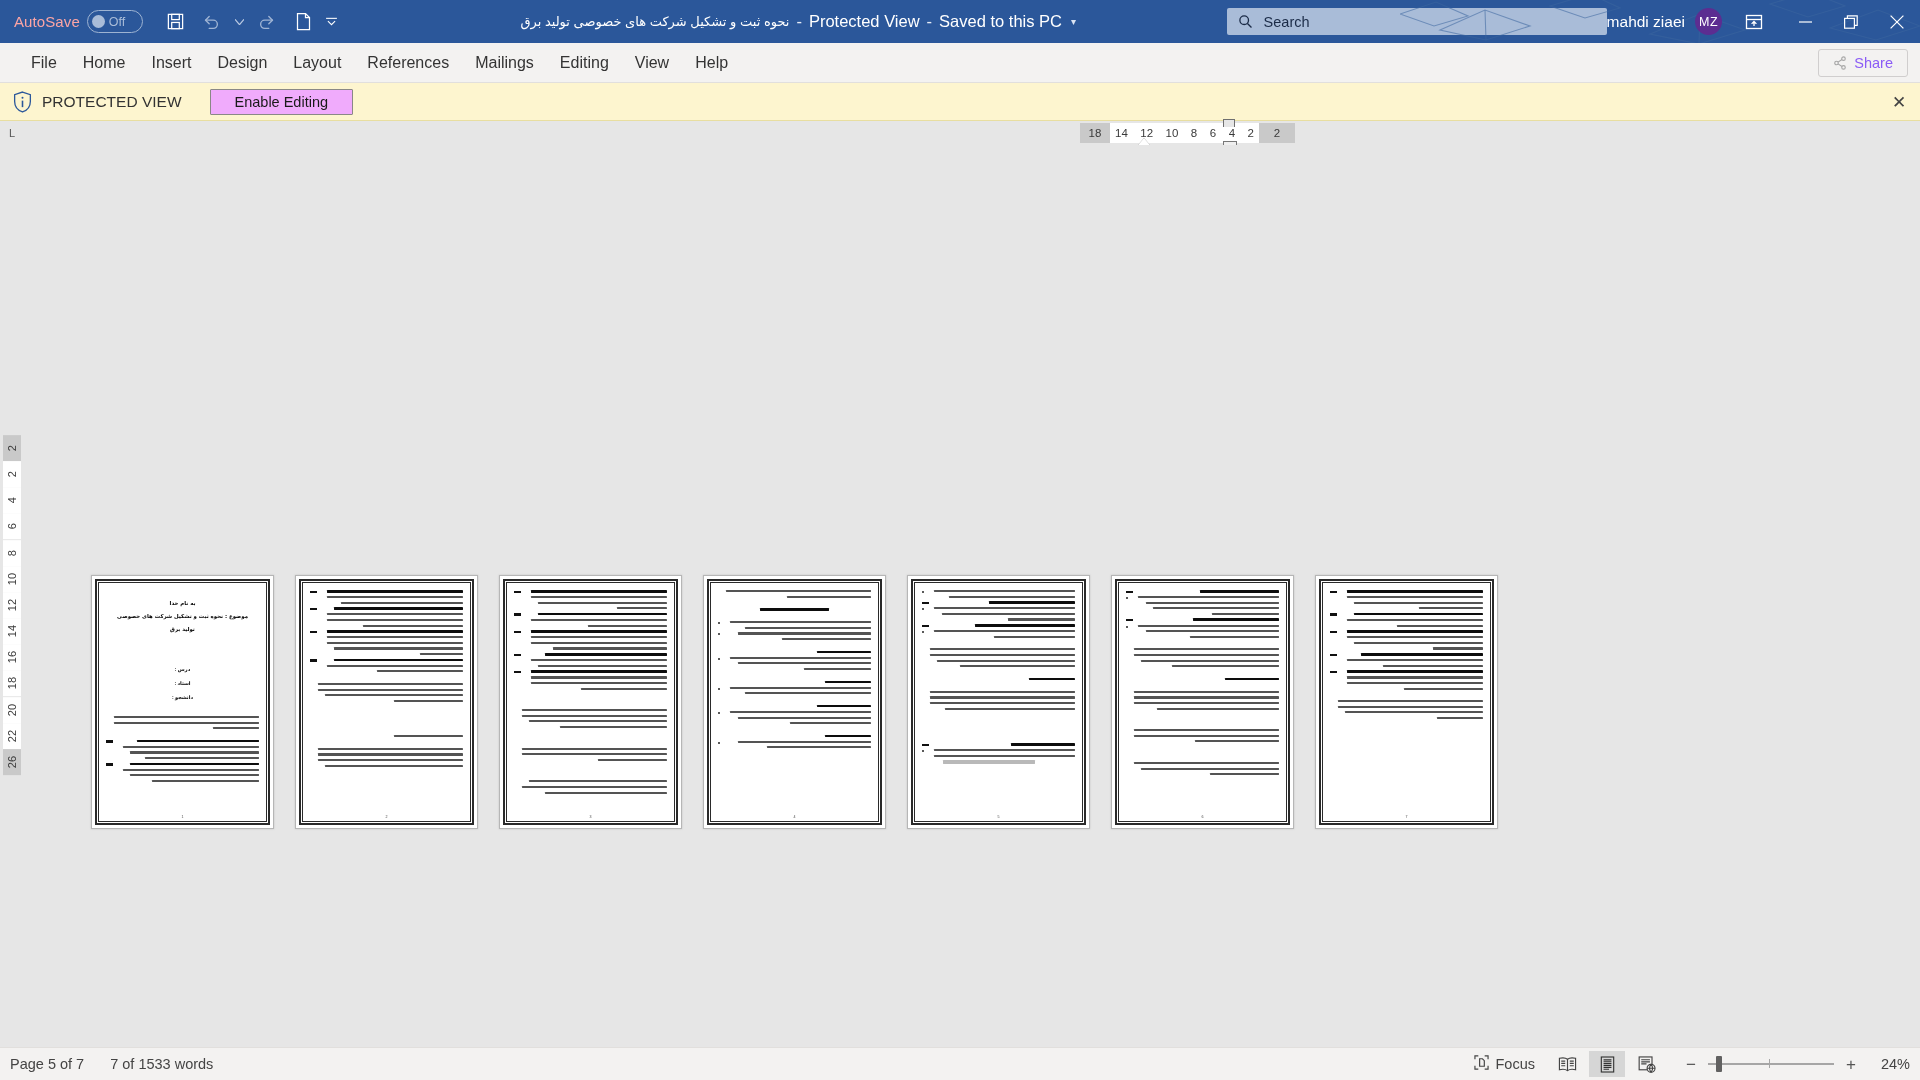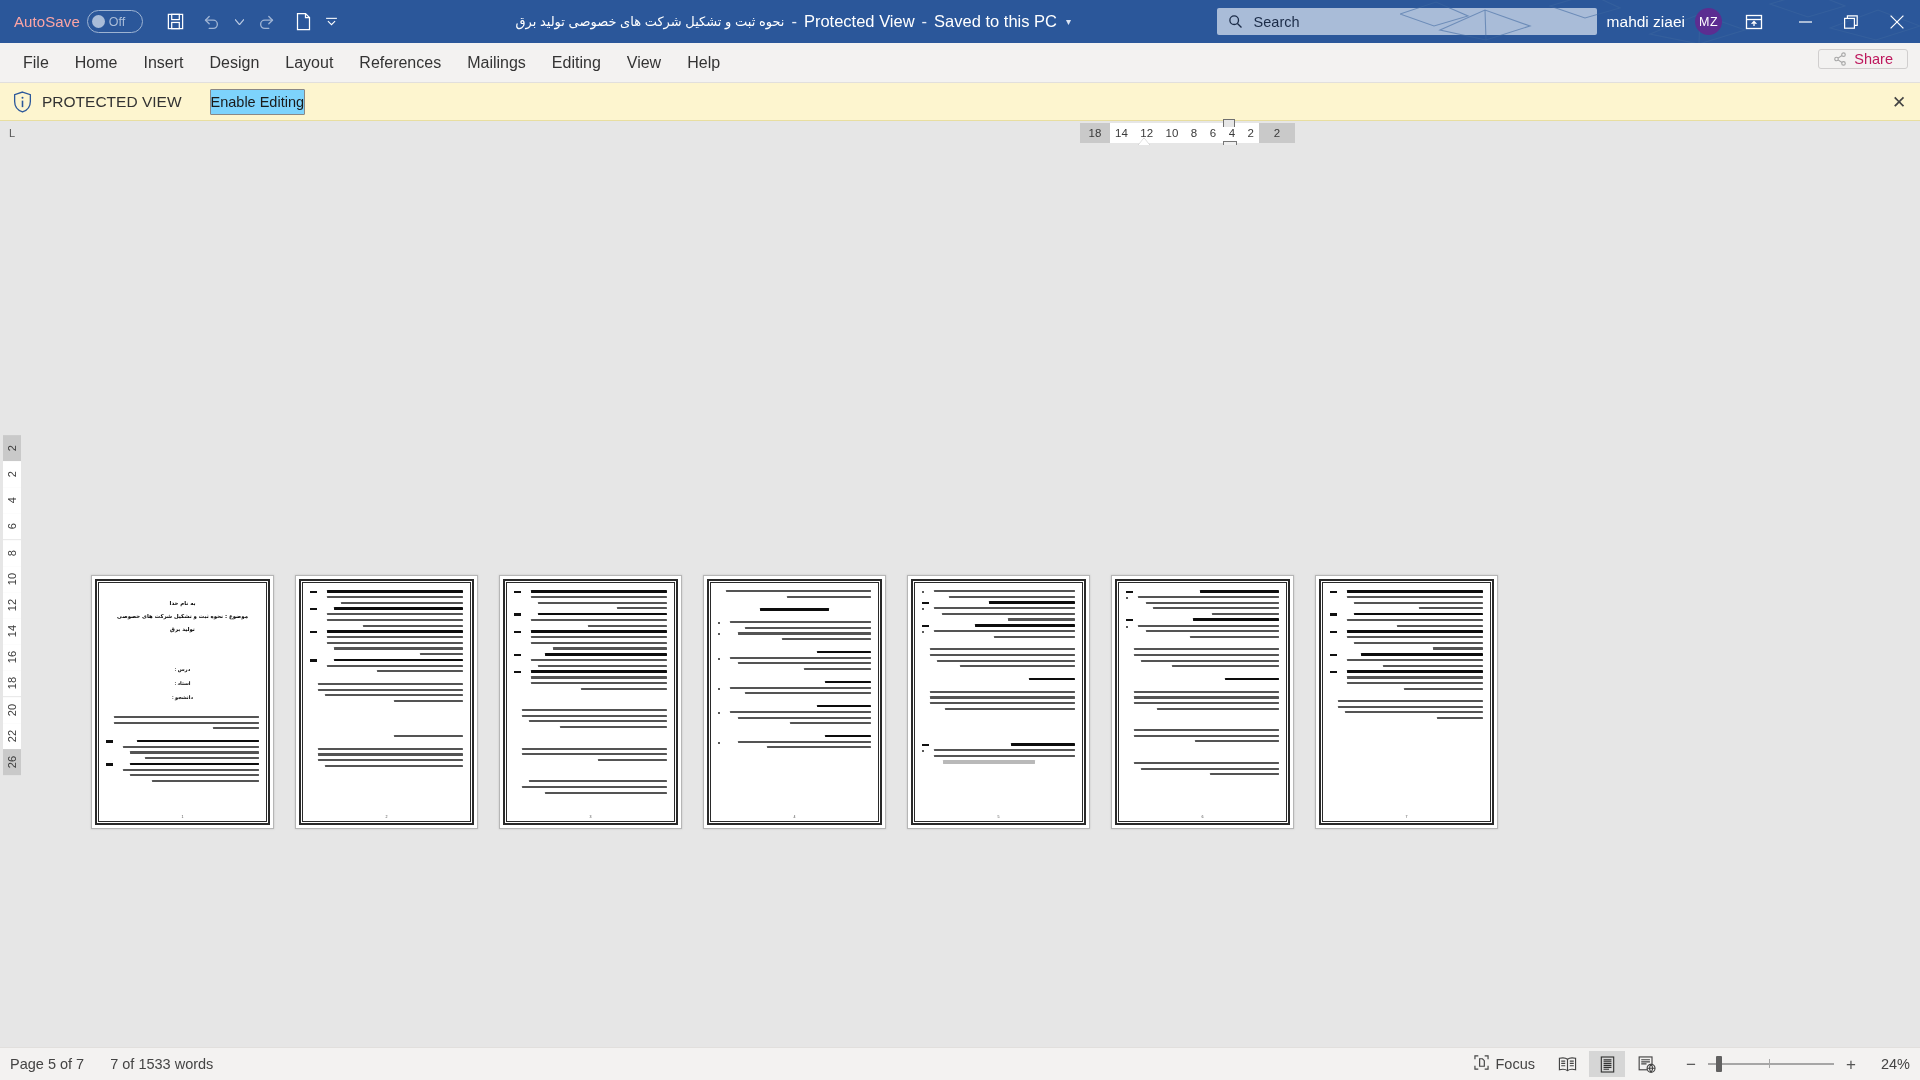--- a/index.html
+++ b/index.html
@@ -40,59 +40,59 @@
     white-space: nowrap; overflow: hidden; padding-left: 30px;
     display: flex; align-items: center; justify-content: center; gap: 0;
   }
   .title-doc { direction: rtl; unicode-bidi: isolate; font-size: 13px; }
   .title-sep { padding: 0 7px; color: #e6ecf6; }
   .title-part { color: #ffffff; }
   .title-caret { margin-left: 9px; font-size: 10px; color: #dbe4f3; }
   .searchbox {
     width: 380px; height: 27px; background: #a9bcd8; border-radius: 2px;
     display: flex; align-items: center; gap: 11px; padding: 0 11px;
-    margin-right: 10px; flex: 0 0 380px;
+    flex: 0 0 380px;
   }
   .searchbox .s-ic { width: 15px; height: 15px; display:flex; align-items:center; justify-content:center; }
   .searchbox .s-txt { font-size: 14.5px; color: #1b2b47; }
   .user-area { display: flex; align-items: center; gap: 10px; margin-right: 12px; z-index: 2; }
   .user-name { font-size: 15.5px; color: #fff; white-space: nowrap; }
   .avatar {
     width: 27px; height: 27px; border-radius: 50%; background: #5c2d91; color: #fff;
     display: flex; align-items: center; justify-content: center; font-size: 12.5px; letter-spacing: .4px;
   }
   .win-btns { display: flex; align-items: center; margin-left: 8px; z-index: 2; }
   .win-btn { width: 46px; height: 43px; display: flex; align-items: center; justify-content: center; }
   .ribbon-opt { width: 40px; height: 43px; display:flex; align-items:center; justify-content:center; z-index:2;}
 
   
   .tabbar {
     height: 40px; flex: 0 0 40px; background: #f3f2f1; display: flex; align-items: center;
-    padding-left: 10px; position: relative; border-bottom: 1px solid #e1dfdd;
+    padding-left: 18px; position: relative; border-bottom: 1px solid #e1dfdd;
   }
   .tab {
     font-size: 16px; color: #343434; padding: 6px 13px; border-radius: 3px; white-space: nowrap;
     line-height: 1;
   }
   .share-btn {
-    position: absolute; right: 12px; top: 6px; height: 20px; padding: 0 14px;
+    position: absolute; right: 12px; top: 6px; height: 28px; padding: 0 14px;
     display: flex; align-items: center; gap: 7px; border: 1px solid #d0cece; border-radius: 3px;
-    background: #f3f2f1; color: #be185d; font-size: 14.5px; justify-content: flex-end;
+    background: #f3f2f1; color: #8b5cf6; font-size: 14.5px; justify-content: flex-end;
   }
 
   
   .pv-bar {
     height: 38px; flex: 0 0 38px; background: #fdf5cf; border-bottom: 1px solid #e8dea0;
     display: flex; align-items: center; padding: 0 8px; position: relative;
   }
   .pv-icon { width: 28px; display: flex; justify-content: center; align-items: center; }
   .pv-strong { font-size: 15.5px; color: #333; margin-left: 6px; margin-right: 10px; white-space: nowrap; }
   .pv-msg { font-size: 14.5px; color: #3b3b3b; white-space: nowrap; }
   .pv-enable {
-    margin-left: 18px; height: 26px; padding: 0 0; background: #7dd3fc; border: 1px solid #8a8886;
+    margin-left: 18px; height: 26px; padding: 0 24px; background: #f0abfc; border: 1px solid #8a8886;
     font-size: 14.5px; color: #1a1a1a; display: flex; align-items: center; border-radius: 1px;
   }
   .pv-close {
     position: absolute; right: 11px; top: 50%; transform: translateY(-50%);
     font-size: 17px; color: #444; line-height: 1; width: 20px; text-align: center;
   }
 
   
   .ruler-row { height: 24px; flex: 0 0 24px; background: #e6e6e6; display: flex; position: relative; }
   .tab-selector {

